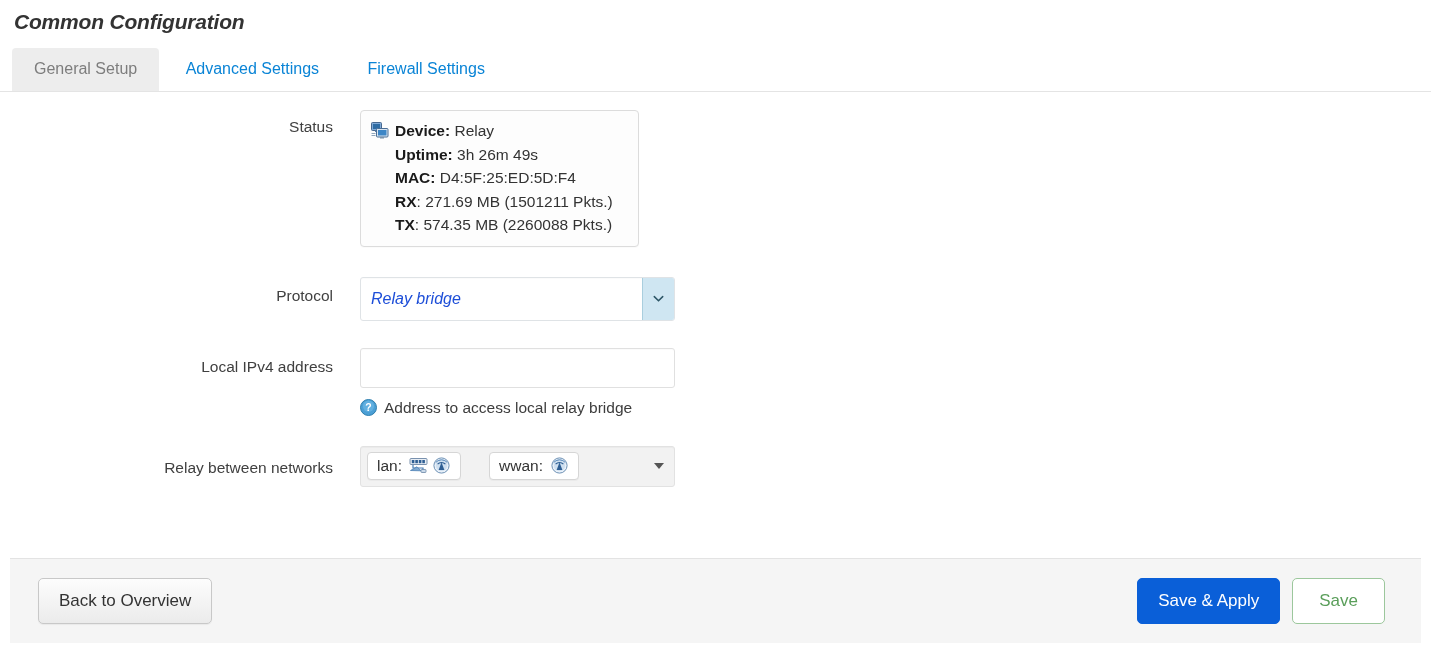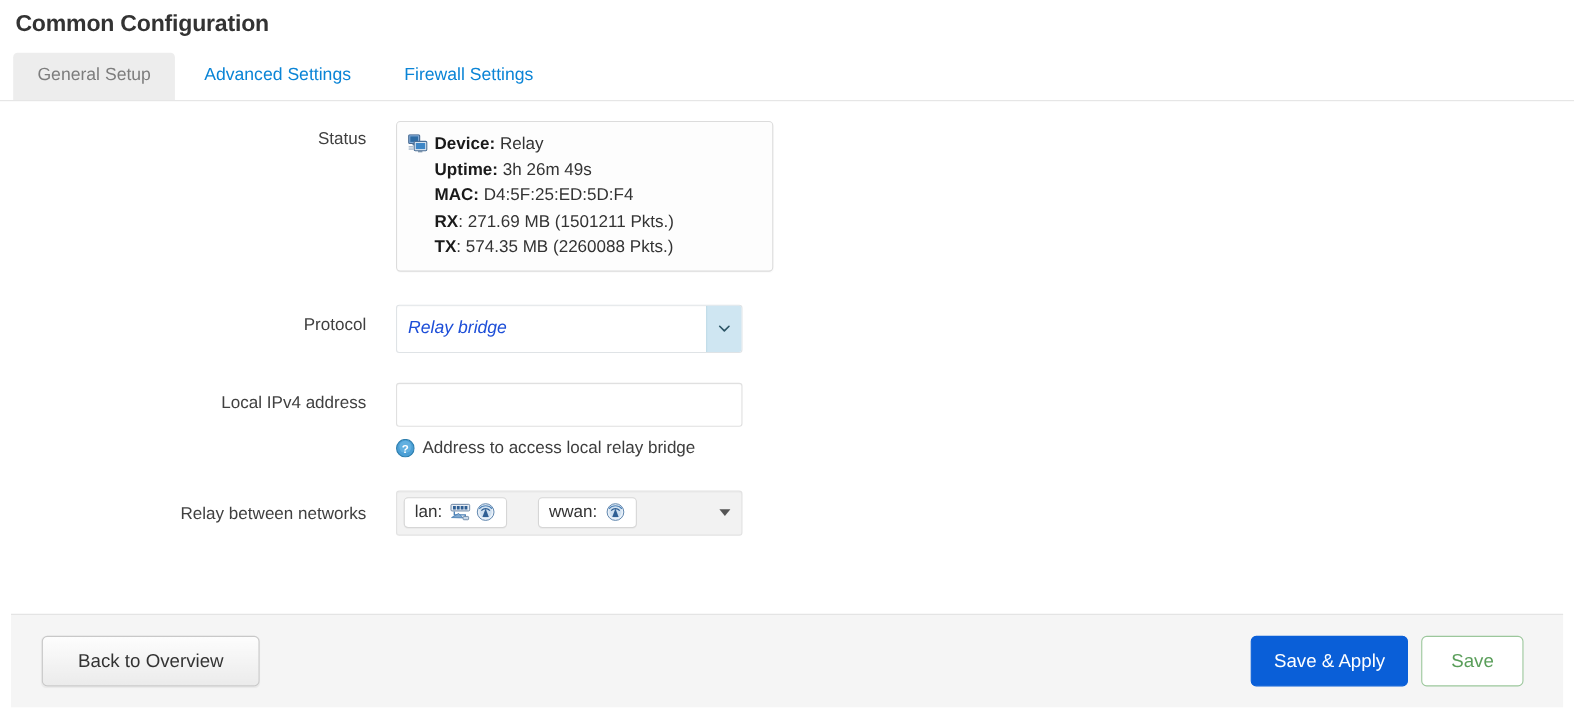--- a/index.html
+++ b/index.html
@@ -16,20 +16,21 @@
     position: relative;
   }
 
   
   .page-title {
     font-size: 21px;
     font-weight: bold;
     color: #333333;
     padding: 10px 0 0 14px;
     letter-spacing: -0.2px;
+    font-style: italic;
   }
 
   
   .tabs {
     margin-top: 14px;
     padding-left: 12px;
     border-bottom: 1px solid #e4e4e4;
     height: 44px;
     box-sizing: border-box;
     position: relative;
@@ -70,21 +71,21 @@
   }
   .row-field {
     padding-left: 27px;
     box-sizing: border-box;
   }
 
   
   .row-status { margin-top: 0px; }
   .row-status .row-label { padding-top: 8px; }
   .status-box {
-    width: 343px;
+    width: 279px;
     box-sizing: border-box;
     border: 1px solid #dcdcdc;
     border-radius: 4px;
     background: #fdfdfd;
     padding: 8px 10px 9px 10px;
     display: flex;
     align-items: flex-start;
     box-shadow: 0 1px 1px rgba(0,0,0,0.02);
   }
   .status-icon {
@@ -241,21 +242,21 @@
     border-radius: 5px;
     padding: 11px 18px;
     cursor: pointer;
     line-height: 20px;
     box-sizing: border-box;
   }
   .btn-plain {
     background: linear-gradient(to bottom, #fdfdfd 0%, #ebebeb 100%);
     border: 1px solid #c8c8c8;
     color: #333333;
-    padding: 12px 32px;
+    padding: 12px 20px;
     box-shadow: 0 1px 1px rgba(0,0,0,0.05);
   }
   .footer-right { display: flex; align-items: center; }
   .btn-primary {
     background: #0a5fd8;
     border: 1px solid #0a5fd8;
     color: #ffffff;
     margin-right: 12px;
     padding: 12px 20px;
   }

